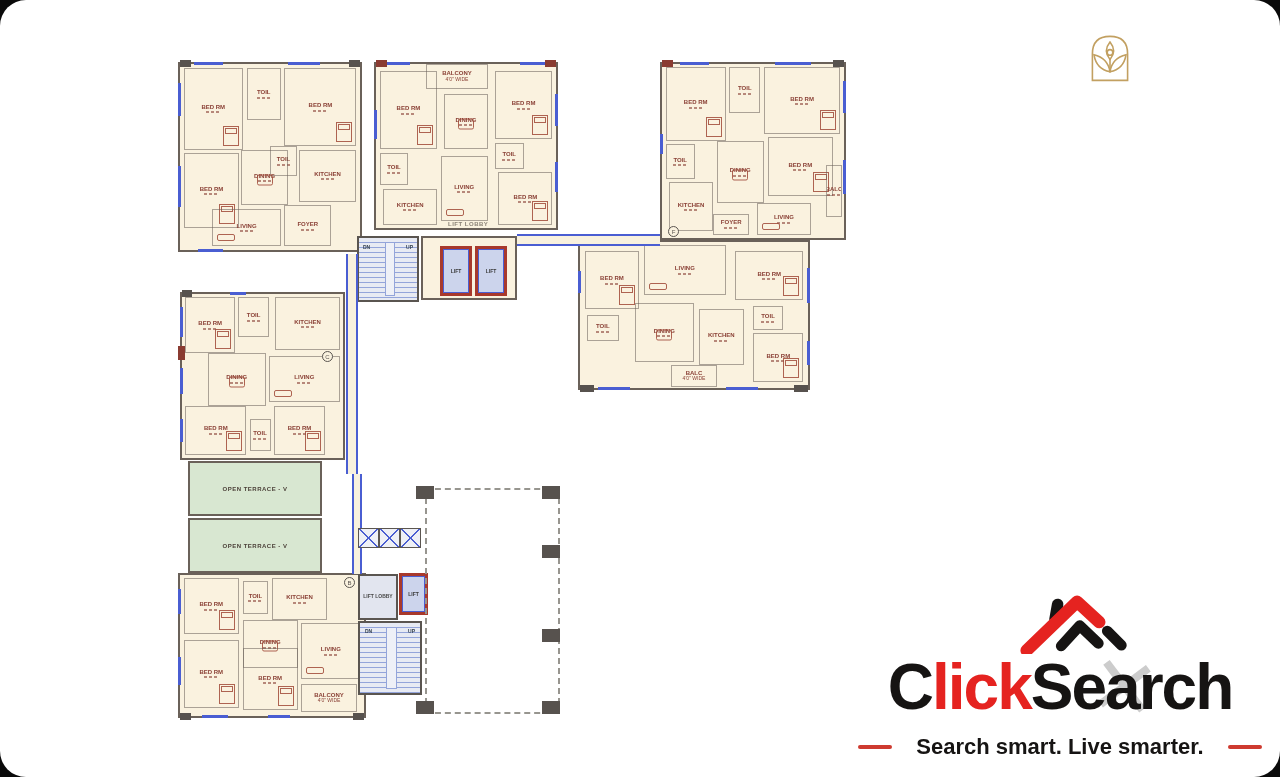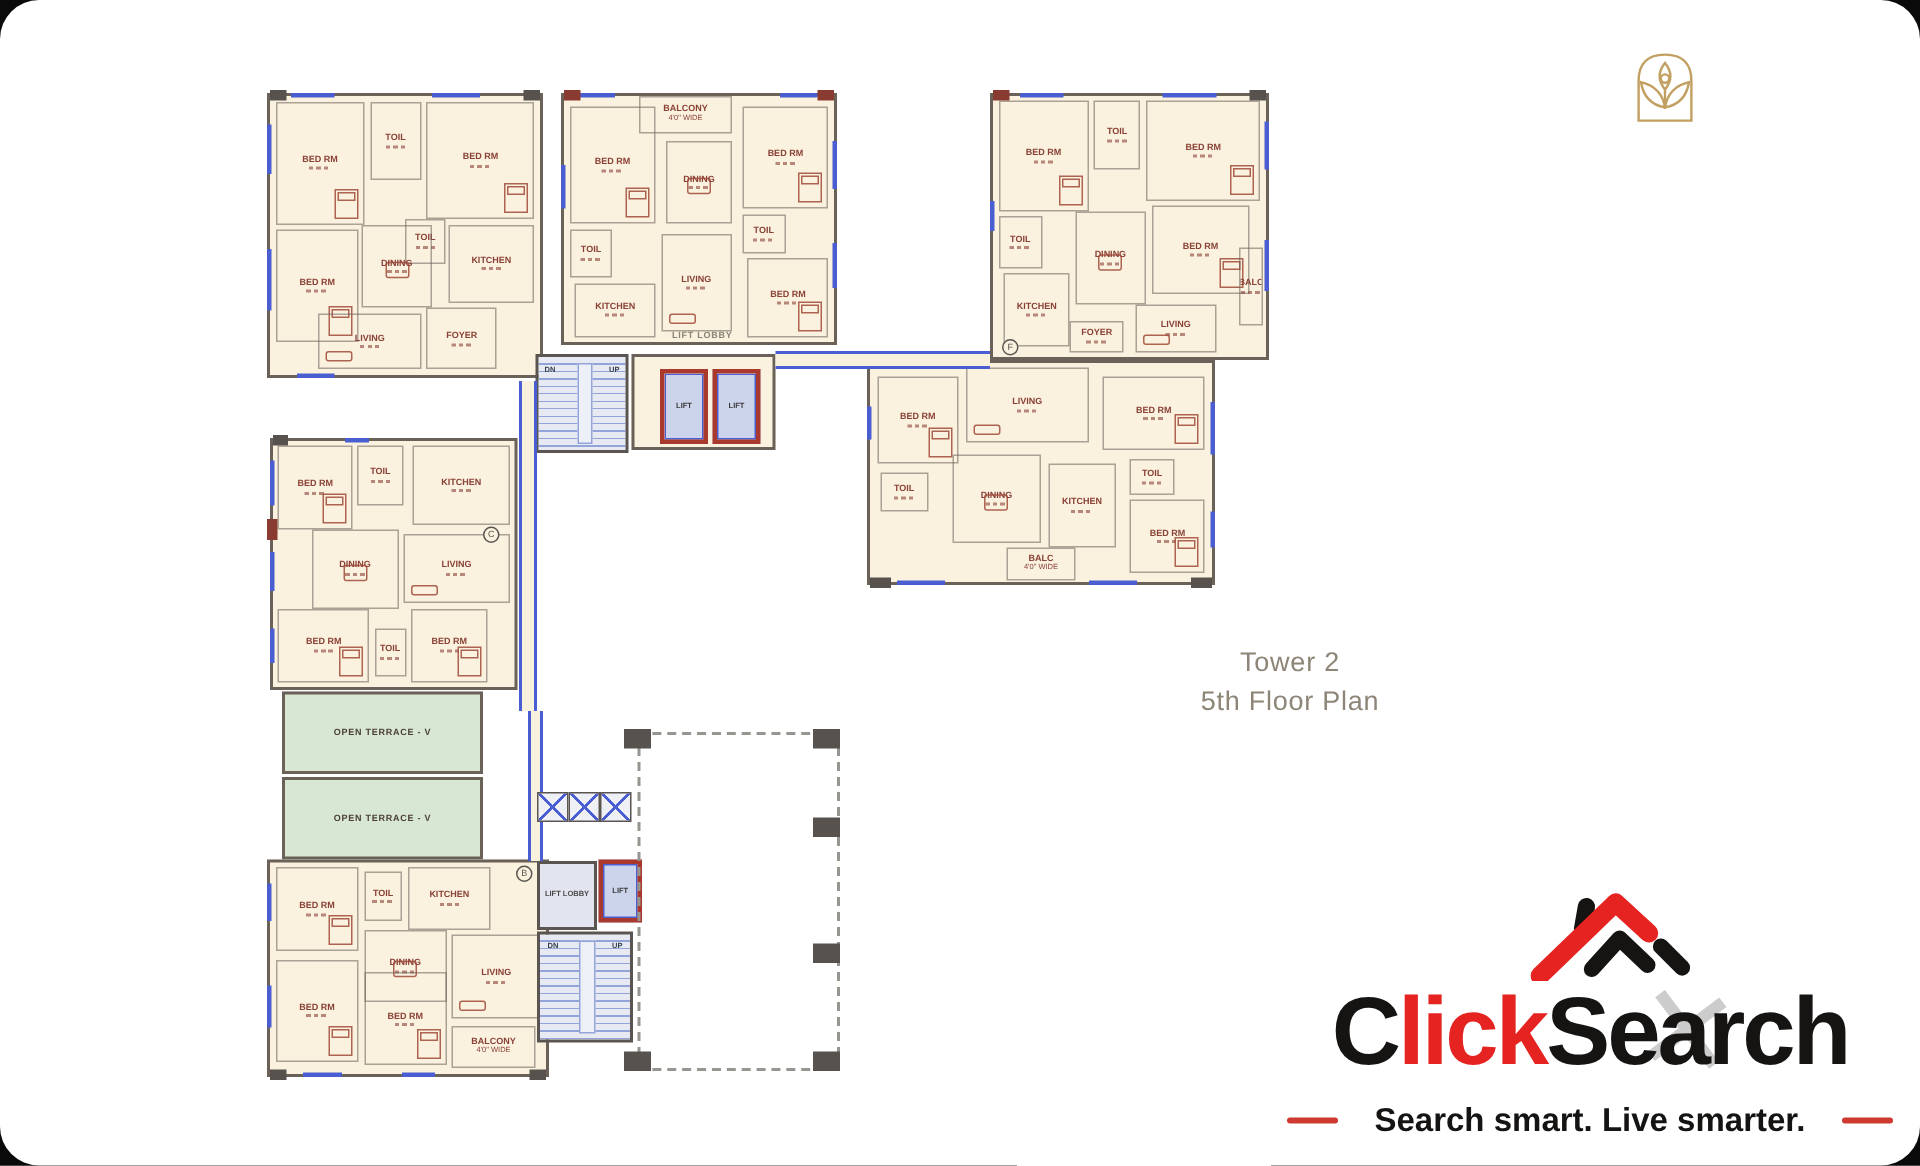--- a/index.html
+++ b/index.html
@@ -409,24 +409,20 @@
   </div>
 
   <div class="void" style="left:425px;top:488px;width:135px;height:226px;"></div>
   <div class="vcol" style="left:416px;top:486px;"></div>
   <div class="vcol" style="left:542px;top:486px;"></div>
   <div class="vcol" style="left:542px;top:545px;"></div>
   <div class="vcol" style="left:542px;top:629px;"></div>
   <div class="vcol" style="left:542px;top:701px;"></div>
   <div class="vcol" style="left:416px;top:701px;"></div>
 
-  <div id="tower-title">
-    <div>Tower 2</div>
-    <div>5th Floor Plan</div>
-  </div>
 
   <svg id="emblem" width="48" height="54" viewBox="0 0 60 66" fill="none" stroke="#c2a061" stroke-width="2" stroke-linecap="round">
     <path d="M8 61 L8 28 Q8 6 30 6 Q52 6 52 28 L52 61 Z"></path>
     <path d="M30 13 Q39 24 30 35 Q21 24 30 13 Z"></path>
     <circle cx="30" cy="26" r="3.5"></circle>
     <path d="M30 35 L30 50"></path>
     <path d="M30 50 Q13 47 10 29 Q27 33 30 50 Z"></path>
     <path d="M30 50 Q47 47 50 29 Q33 33 30 50 Z"></path>
   </svg>
 

